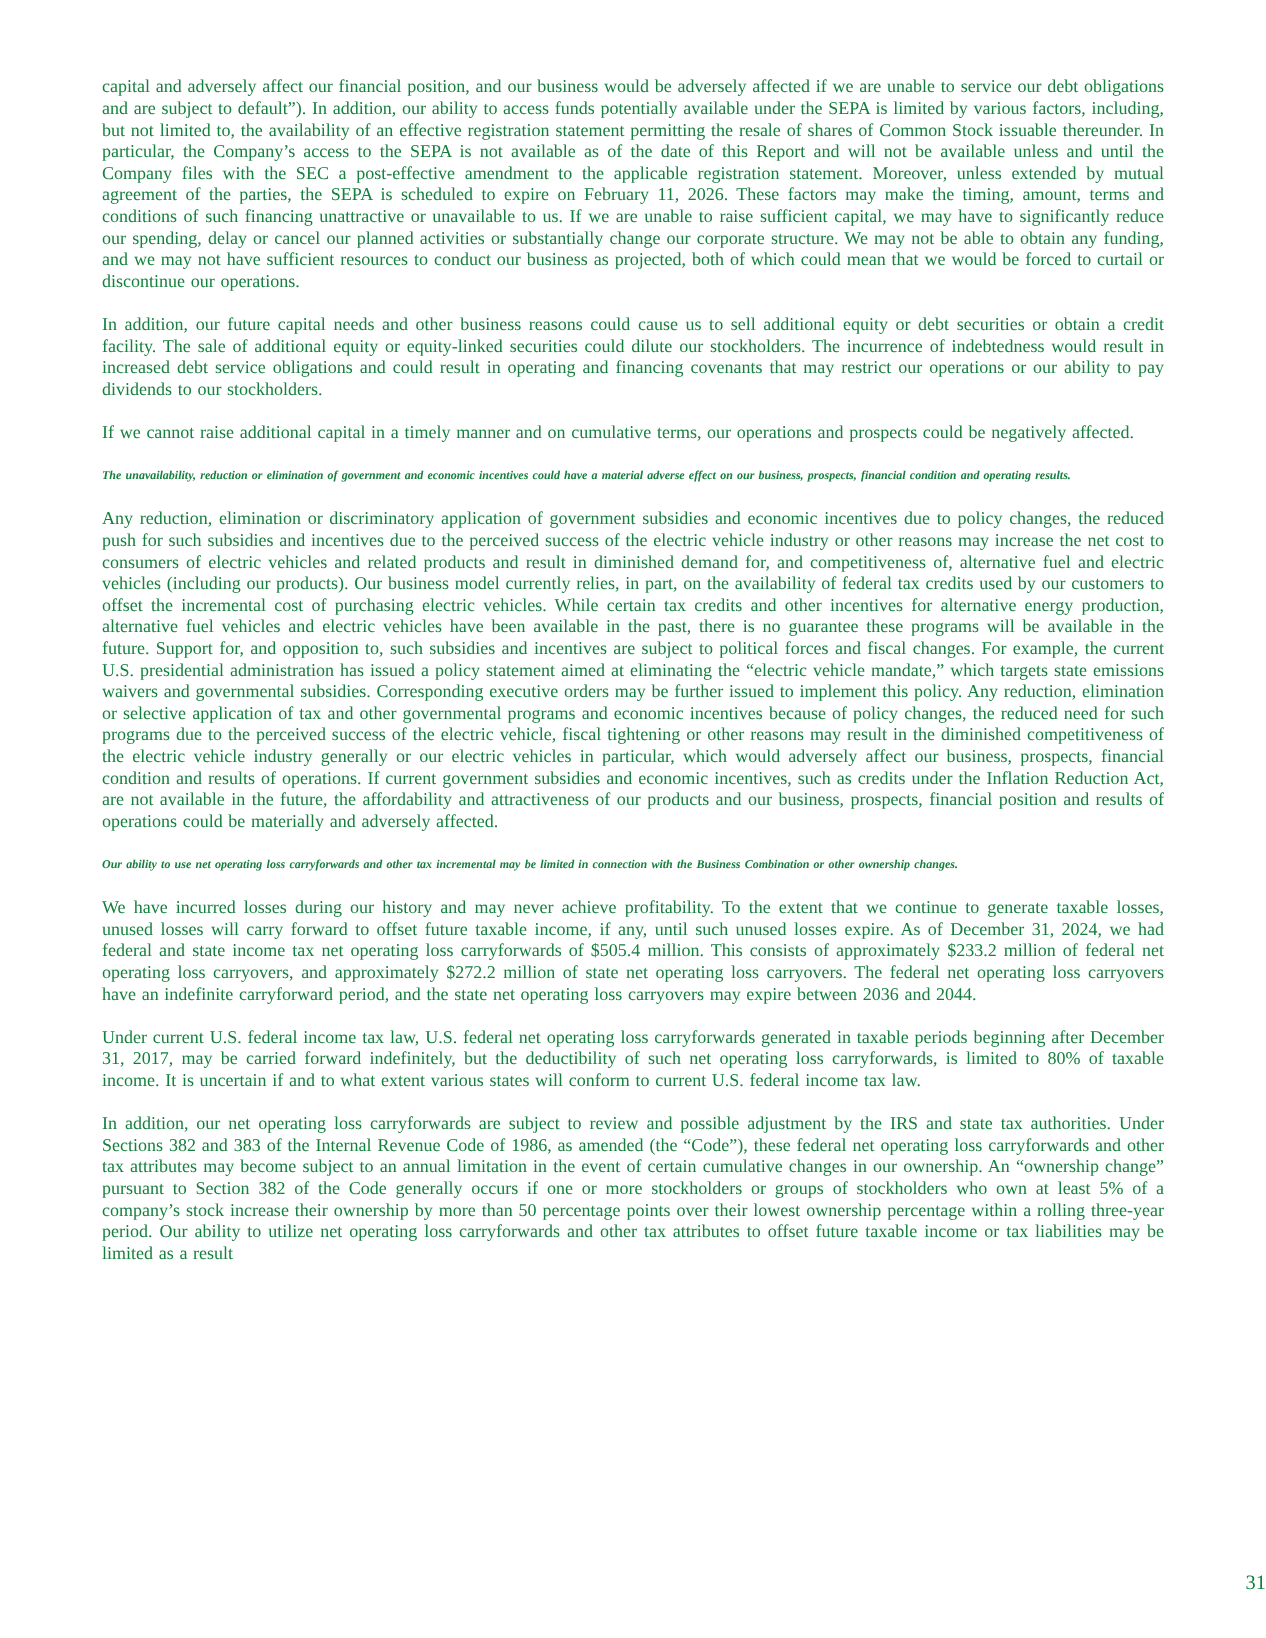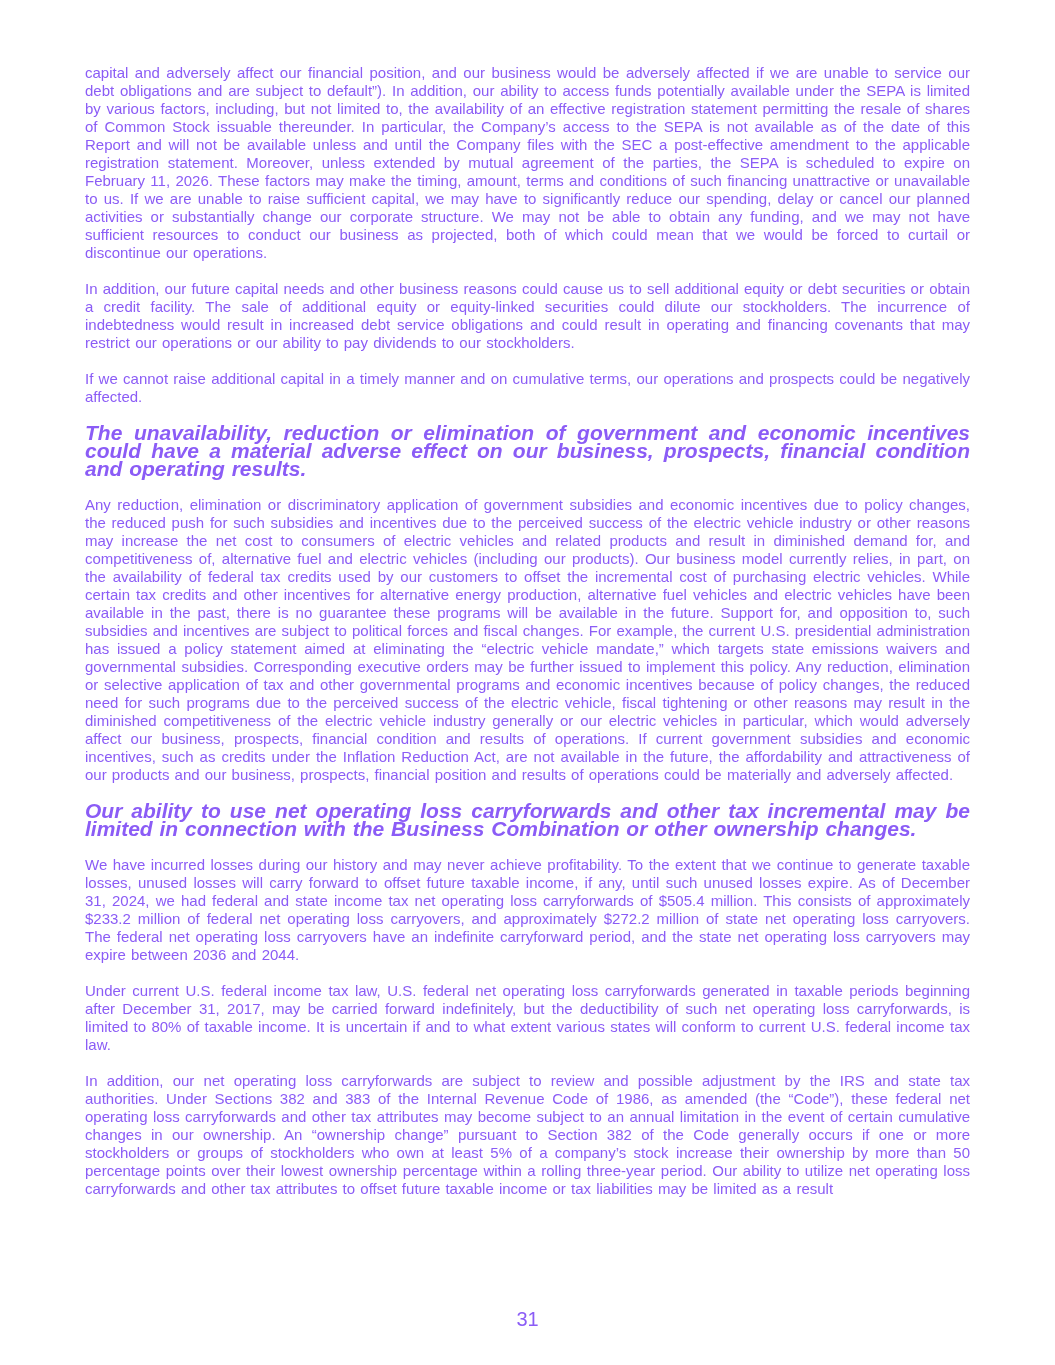--- a/index.html
+++ b/index.html
@@ -6,54 +6,54 @@
     margin: 0;
     padding: 0;
     background: #ffffff;
   }
   .page {
     position: relative;
     width: 1055px;
     height: 1365px;
     margin: 0 auto;
     background: #ffffff;
-    color: #8b5cf6;
-    font-family: Liberation Sans, sans-serif;
+    color: #15803d;
+    font-family: Liberation Serif, serif;
     overflow: hidden;
   }
   .content {
     position: absolute;
     top: 64px;
     left: 85px;
     width: 885px;
   }
   .para {
     margin: 0 0 18px 0;
     font-size: 15px;
     line-height: 18px;
     text-align: justify;
     text-justify: inter-word;
     word-spacing: 1px;
   }
   .heading {
     margin: 0 0 18px 0;
-    font-size: 21px;
+    font-size: 10px;
     line-height: 18px;
     text-align: justify;
     font-weight: bold;
     font-style: italic;
     word-spacing: 1px;
   }
   .page-number {
     position: absolute;
     top: 1310px;
     left: 0;
     width: 100%;
-    text-align: center;
-    font-size: 20px;
+    text-align: right;
+    font-size: 17px;
     line-height: 18px;
   }
 </style>
 </head>
 <body>
 
 <div class="page">
   <div class="content">
     <p class="para">capital and adversely affect our financial position, and our business would be adversely affected if we are unable to service our debt obligations and are subject to default”). In addition, our ability to access funds potentially available under the SEPA is limited by various factors, including, but not limited to, the availability of an effective registration statement permitting the resale of shares of Common Stock issuable thereunder.  In particular, the Company’s access to the SEPA is not available as of the date of this Report and will not be available unless and until the Company files with the SEC a post-effective amendment to the applicable registration statement. Moreover, unless extended by mutual agreement of the parties, the SEPA is scheduled to expire on February 11, 2026. These factors may make the timing, amount, terms and conditions of such financing unattractive or unavailable to us. If we are unable to raise sufficient capital, we may have to significantly reduce our spending, delay or cancel our planned activities or substantially change our corporate structure. We may not be able to obtain any funding, and we may not have sufficient resources to conduct our business as projected, both of which could mean that we would be forced to curtail or discontinue our operations.</p>
     <p class="para">In addition, our future capital needs and other business reasons could cause us to sell additional equity or debt securities or obtain a credit facility. The sale of additional equity or equity-linked securities could dilute our stockholders. The incurrence of indebtedness would result in increased debt service obligations and could result in operating and financing covenants that may restrict our operations or our ability to pay dividends to our stockholders.</p>

